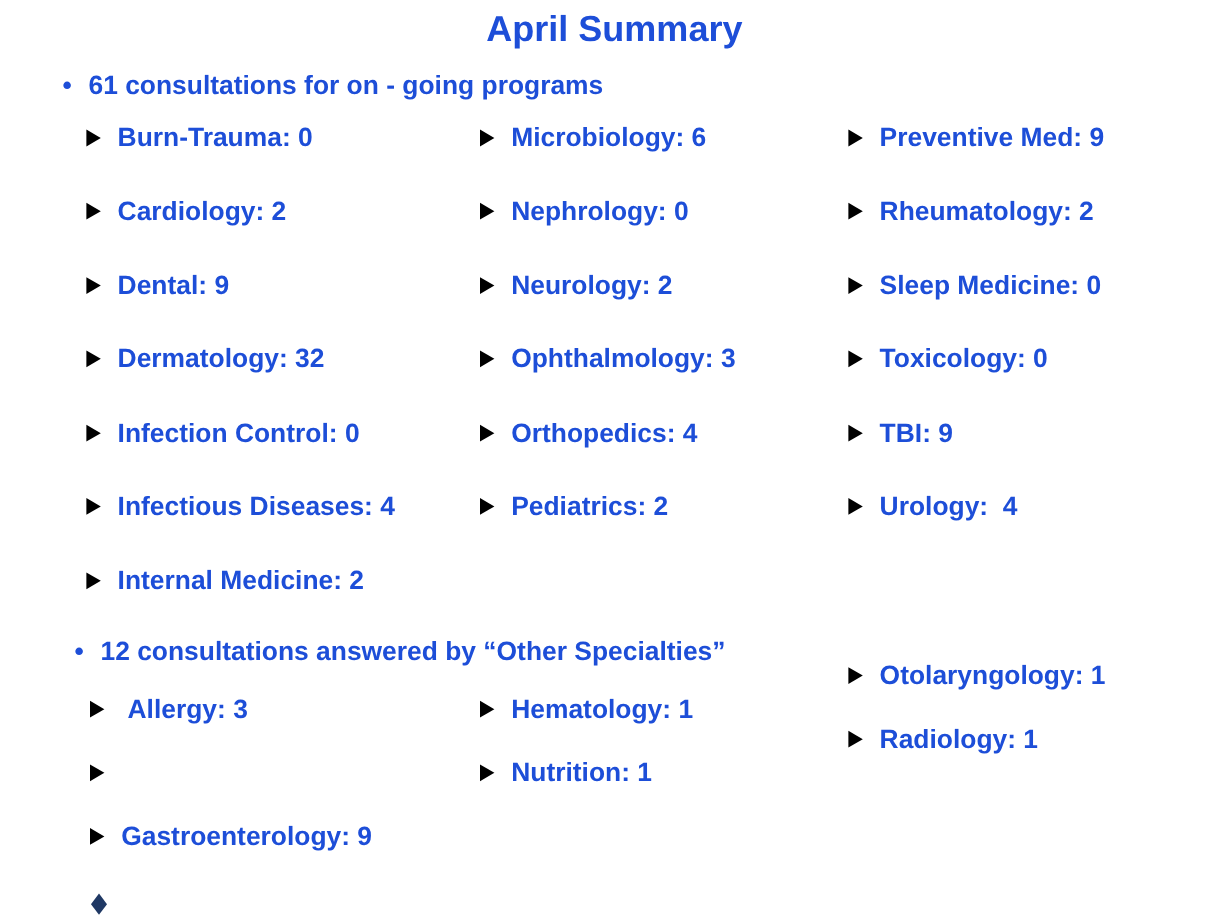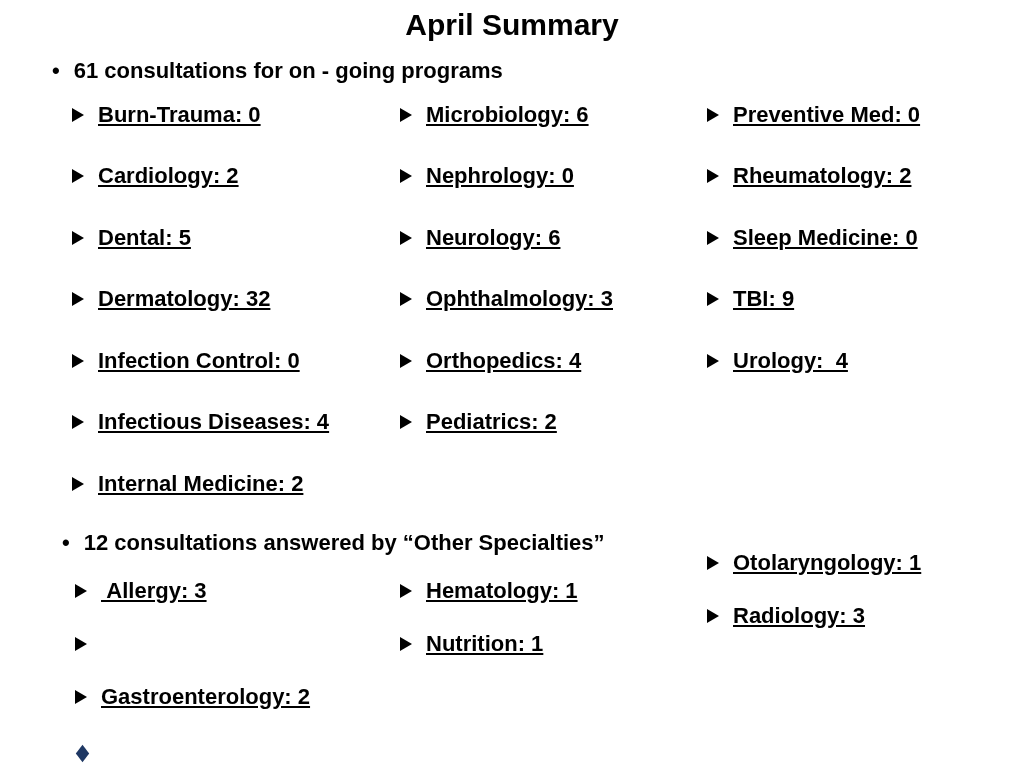--- a/index.html
+++ b/index.html
@@ -9,21 +9,21 @@
     width: 1024px;
     height: 768px;
     overflow: hidden;
     font-family: "Liberation Sans", sans-serif;
   }
   .slide {
     position: relative;
     width: 1024px;
     height: 768px;
     background: #ffffff;
-    color: #000000;
+    color: #1d4ed8;
   }
   .title {
     position: absolute;
     top: 8px;
     left: 0;
     width: 100%;
     text-align: center;
     font-size: 30px;
     font-weight: bold;
     margin: 0;
@@ -37,21 +37,20 @@
     font-weight: bold;
     line-height: 28px;
     white-space: pre;
   }
   .heading-line .dot {
     font-size: 22px;
     margin-right: 14px;
   }
   .col {
     position: absolute;
-    text-decoration: underline;
   }
   .item {
     display: flex;
     align-items: center;
     white-space: pre;
   }
   .sec1 .item { height: 61.5px; }
   .sec2 .item { height: 53px; }
   .tri {
     width: 0;
@@ -95,21 +94,21 @@
     <div class="item">
       <span class="tri"></span>
       <span class="lbl">Burn-Trauma: 0</span>
     </div>
     <div class="item">
       <span class="tri"></span>
       <span class="lbl">Cardiology: 2</span>
     </div>
     <div class="item">
       <span class="tri"></span>
-      <span class="lbl">Dental: 5</span>
+      <span class="lbl">Dental: 9</span>
     </div>
     <div class="item">
       <span class="tri"></span>
       <span class="lbl">Dermatology: 32</span>
     </div>
     <div class="item">
       <span class="tri"></span>
       <span class="lbl">Infection Control: 0</span>
     </div>
     <div class="item">
@@ -126,48 +125,52 @@
     <div class="item">
       <span class="tri"></span>
       <span class="lbl">Microbiology: 6</span>
     </div>
     <div class="item">
       <span class="tri"></span>
       <span class="lbl">Nephrology: 0</span>
     </div>
     <div class="item">
       <span class="tri"></span>
-      <span class="lbl">Neurology: 6</span>
+      <span class="lbl">Neurology: 2</span>
     </div>
     <div class="item">
       <span class="tri"></span>
       <span class="lbl">Ophthalmology: 3</span>
     </div>
     <div class="item">
       <span class="tri"></span>
       <span class="lbl">Orthopedics: 4</span>
     </div>
     <div class="item">
       <span class="tri"></span>
       <span class="lbl">Pediatrics: 2</span>
     </div>
   </div>
 
   <div class="col sec1" style="left:707px; top:84px;">
     <div class="item">
       <span class="tri"></span>
-      <span class="lbl">Preventive Med: 0</span>
+      <span class="lbl">Preventive Med: 9</span>
     </div>
     <div class="item">
       <span class="tri"></span>
       <span class="lbl">Rheumatology: 2</span>
     </div>
     <div class="item">
       <span class="tri"></span>
       <span class="lbl">Sleep Medicine: 0</span>
+    </div>
+    <div class="item">
+      <span class="tri"></span>
+      <span class="lbl">Toxicology: 0</span>
     </div>
     <div class="item">
       <span class="tri"></span>
       <span class="lbl">TBI: 9</span>
     </div>
     <div class="item">
       <span class="tri"></span>
       <span class="lbl">Urology:  4</span>
     </div>
   </div>
@@ -180,21 +183,21 @@
   <div class="col sec2" style="left:75px; top:564px;text-align:center;">
     <div class="item">
       <span class="tri"></span>
       <span class="lbl"> Allergy: 3</span>
     </div>
     <div class="item">
       <span class="tri"></span>
     </div>
     <div class="item">
       <span class="tri"></span>
-      <span class="lbl">Gastroenterology: 2</span>
+      <span class="lbl">Gastroenterology: 9</span>
     </div>
   </div>
 
   <div class="col sec2" style="left:400px; top:564px;">
     <div class="item">
       <span class="tri"></span>
       <span class="lbl">Hematology: 1</span>
     </div>
     <div class="item">
       <span class="tri"></span>
@@ -202,19 +205,19 @@
     </div>
   </div>
 
   <div class="col sec2" style="left:707px; top:536px;">
     <div class="item">
       <span class="tri"></span>
       <span class="lbl">Otolaryngology: 1</span>
     </div>
     <div class="item">
       <span class="tri"></span>
-      <span class="lbl">Radiology: 3</span>
+      <span class="lbl">Radiology: 1</span>
     </div>
   </div>
 
   <div class="nav-icon"></div>
 
 </div>
 
 </body></html>

